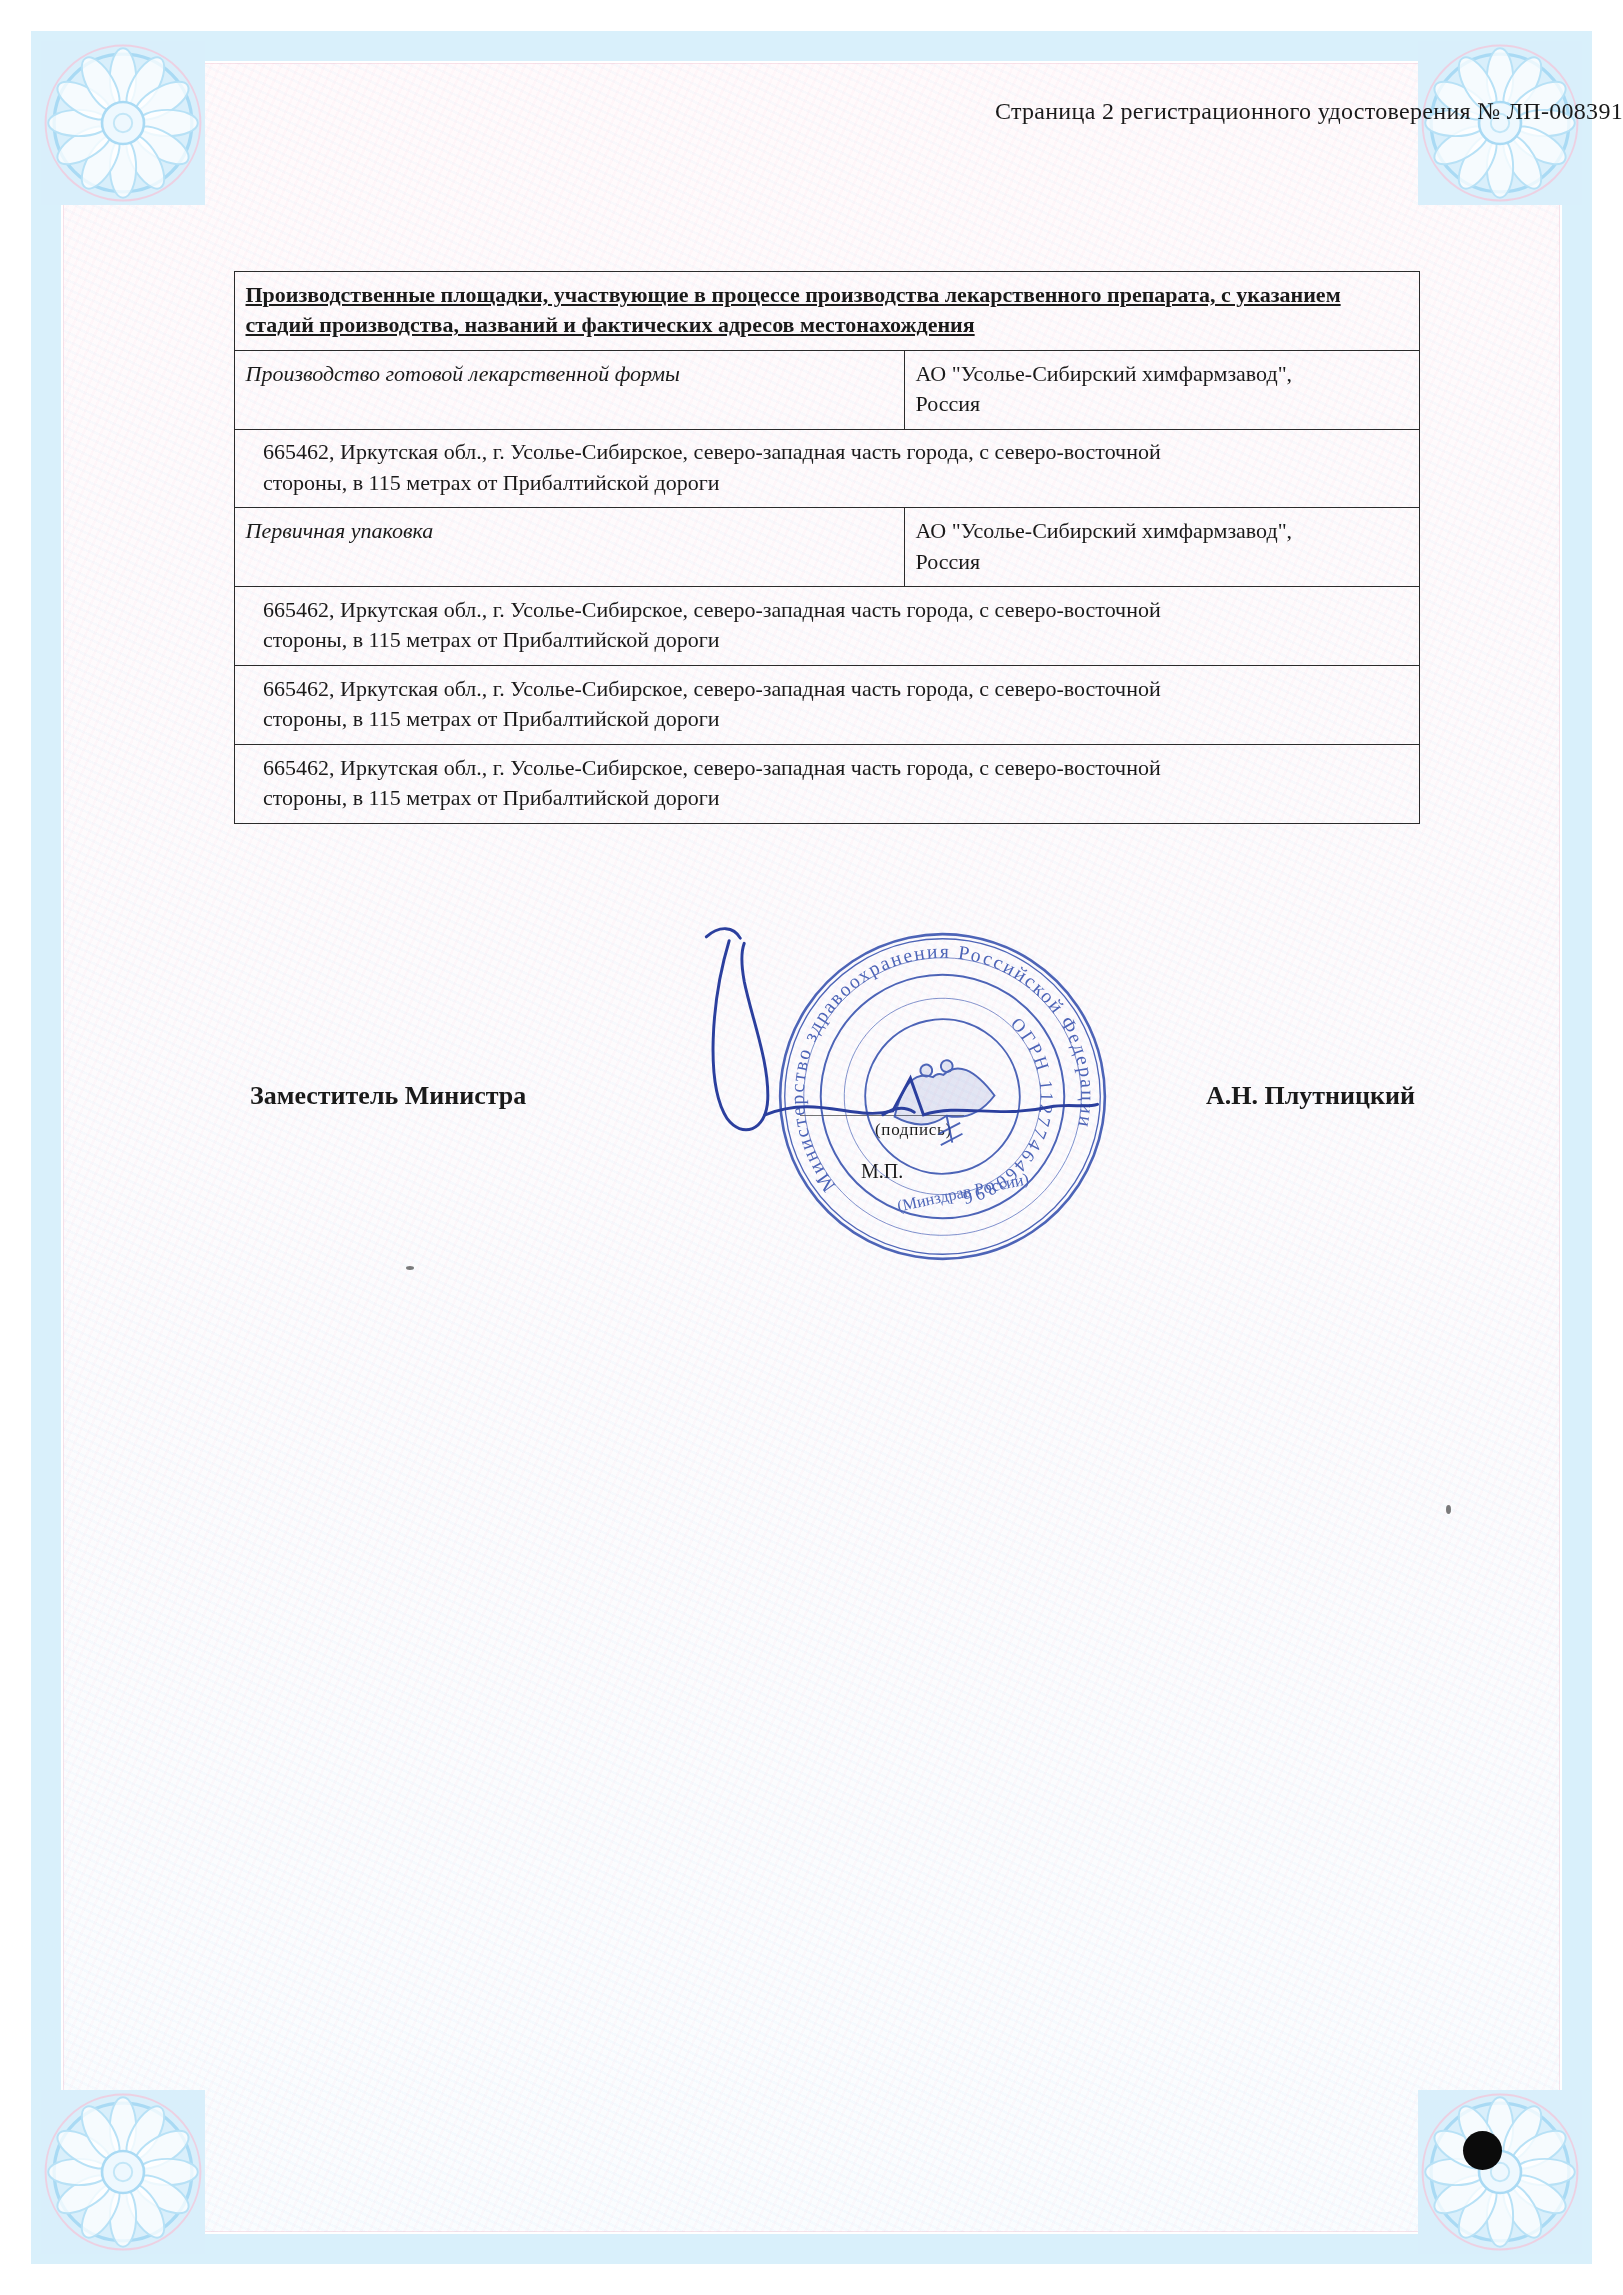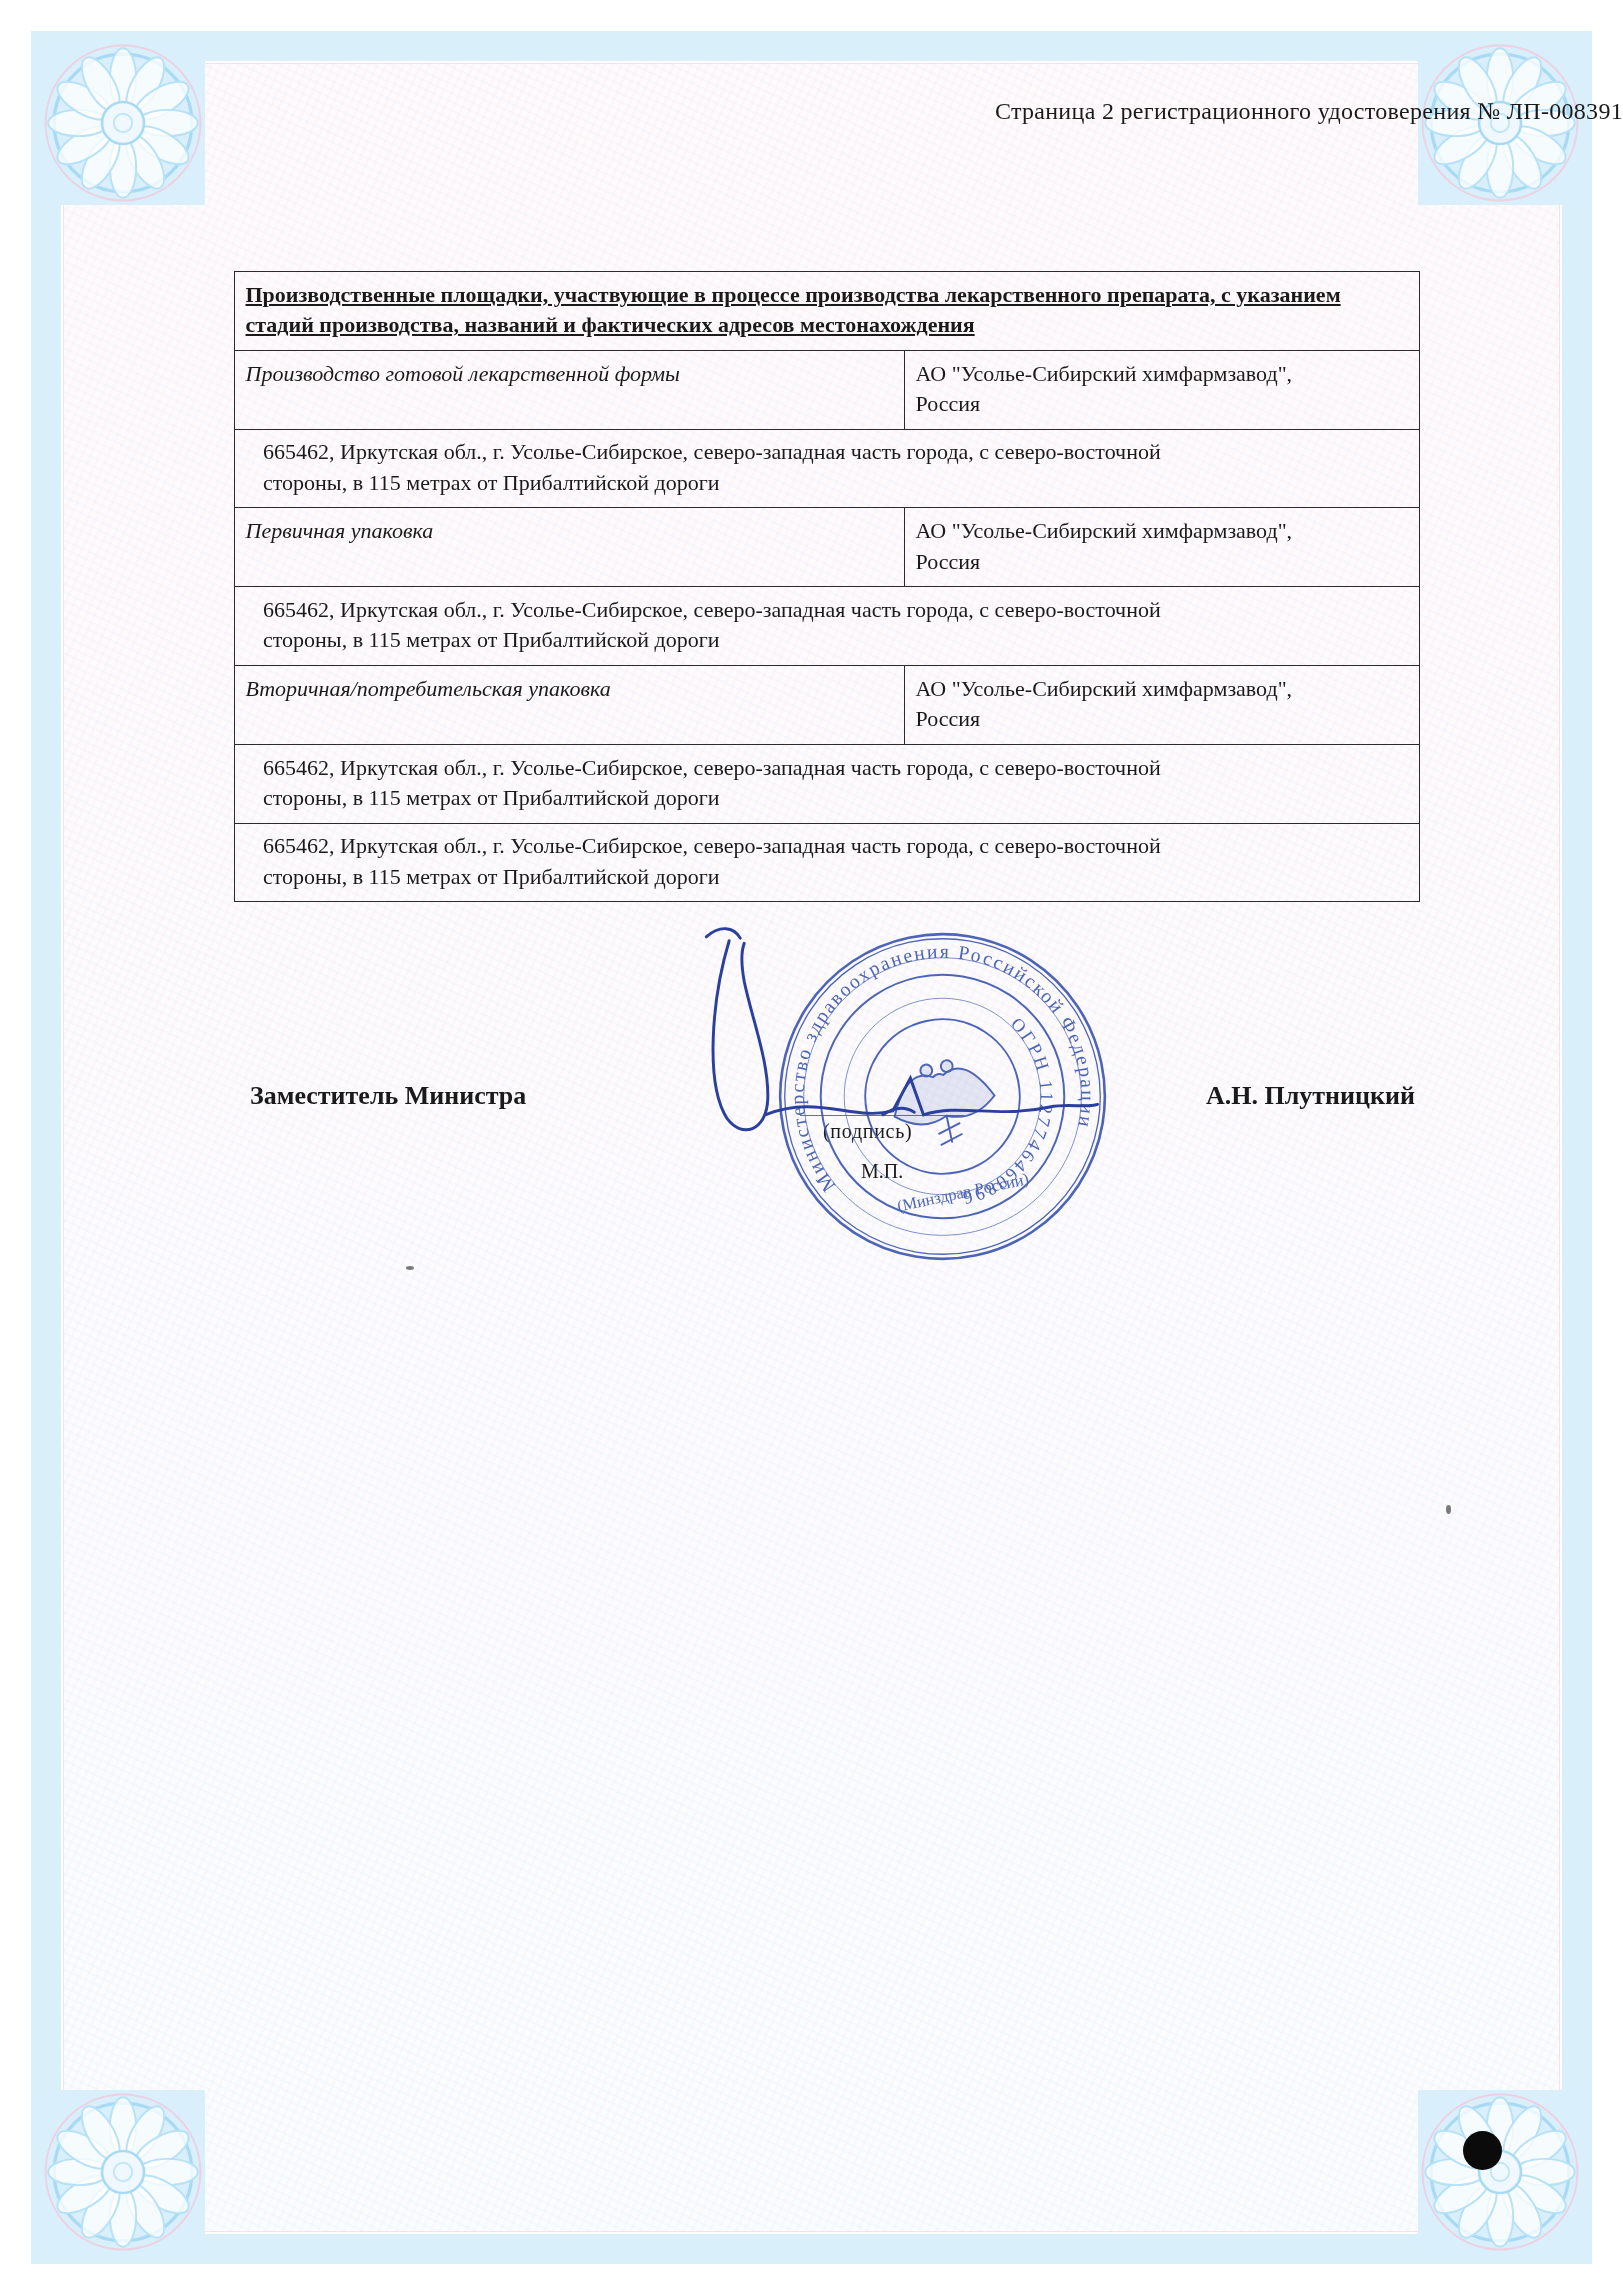--- a/index.html
+++ b/index.html
@@ -70,22 +70,22 @@
   }
   .signatory-name {
     position:absolute; right:208px; top:1081px;
     font-size:26px; font-weight:bold;
   }
   .sign-line {
     position:absolute; left:800px; top:1115px;
     width:164px; height:1.3px; background:#3a3a3a; opacity:0.7;
   }
   .sign-caption {
-    position:absolute; left:823px; top:1120px;
-    font-size:20px; letter-spacing:0.7px;
+    position:absolute; left:875px; top:1120px;
+    font-size:17px; letter-spacing:0.7px;
   }
   .seal-mark {
     position:absolute; left:861px; top:1160px;
     font-size:20px;
   }
 
   .stamp-wrap {
     position:absolute; left:771px; top:925px;
     width:343px; height:343px;
     opacity:0.88;
@@ -175,25 +175,20 @@
       <td class="stage">Первичная упаковка</td>
       <td class="manufacturer">АО "Усолье-Сибирский химфармзавод",
 Россия</td>
     </tr>
     <tr>
       <td class="address" colspan="2">665462, Иркутская обл., г. Усолье-Сибирское, северо-западная часть города, с северо-восточной
 стороны, в 115 метрах от Прибалтийской дороги</td>
     </tr>
 
     <tr>
-      <td class="stage">Вторичная/потребительская упаковка</td>
-      <td class="manufacturer">АО "Усолье-Сибирский химфармзавод",
-Россия</td>
-    </tr>
-    <tr>
       <td class="address" colspan="2">665462, Иркутская обл., г. Усолье-Сибирское, северо-западная часть города, с северо-восточной
 стороны, в 115 метрах от Прибалтийской дороги</td>
     </tr>
 
     <tr>
       <td class="address" colspan="2">665462, Иркутская обл., г. Усолье-Сибирское, северо-западная часть города, с северо-восточной
 стороны, в 115 метрах от Прибалтийской дороги</td>
     </tr>
   </tbody>
 </table>

